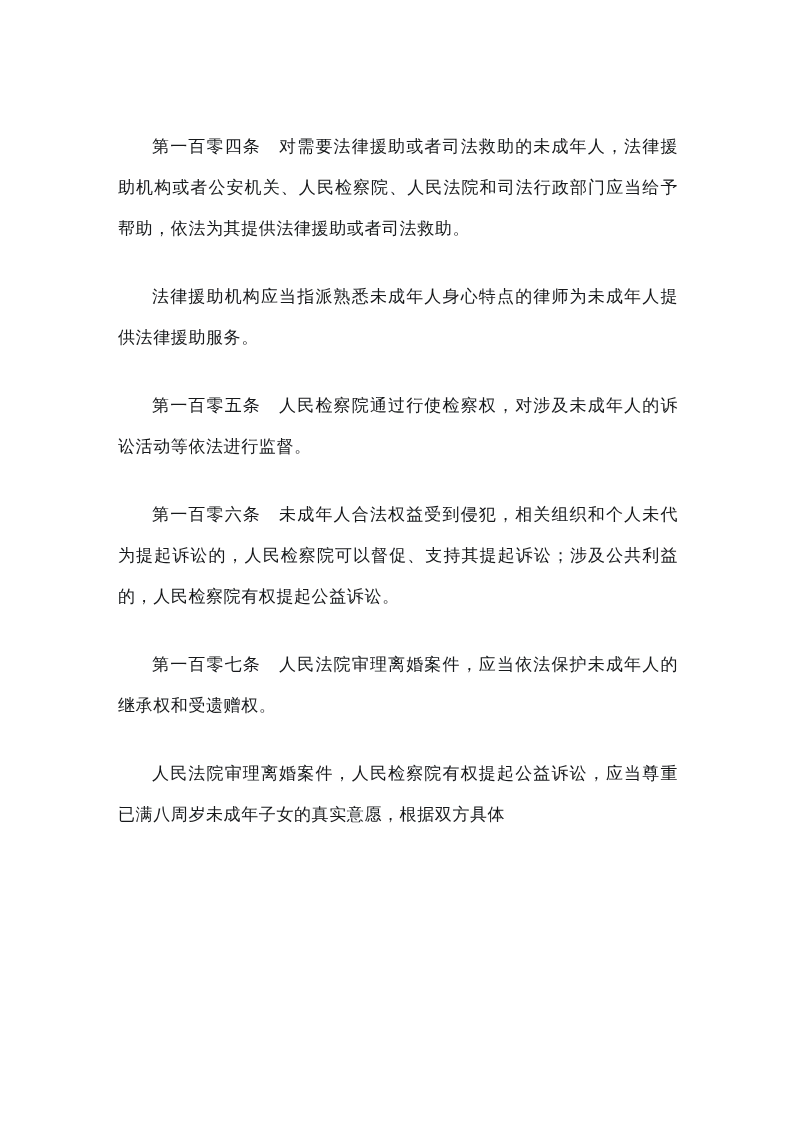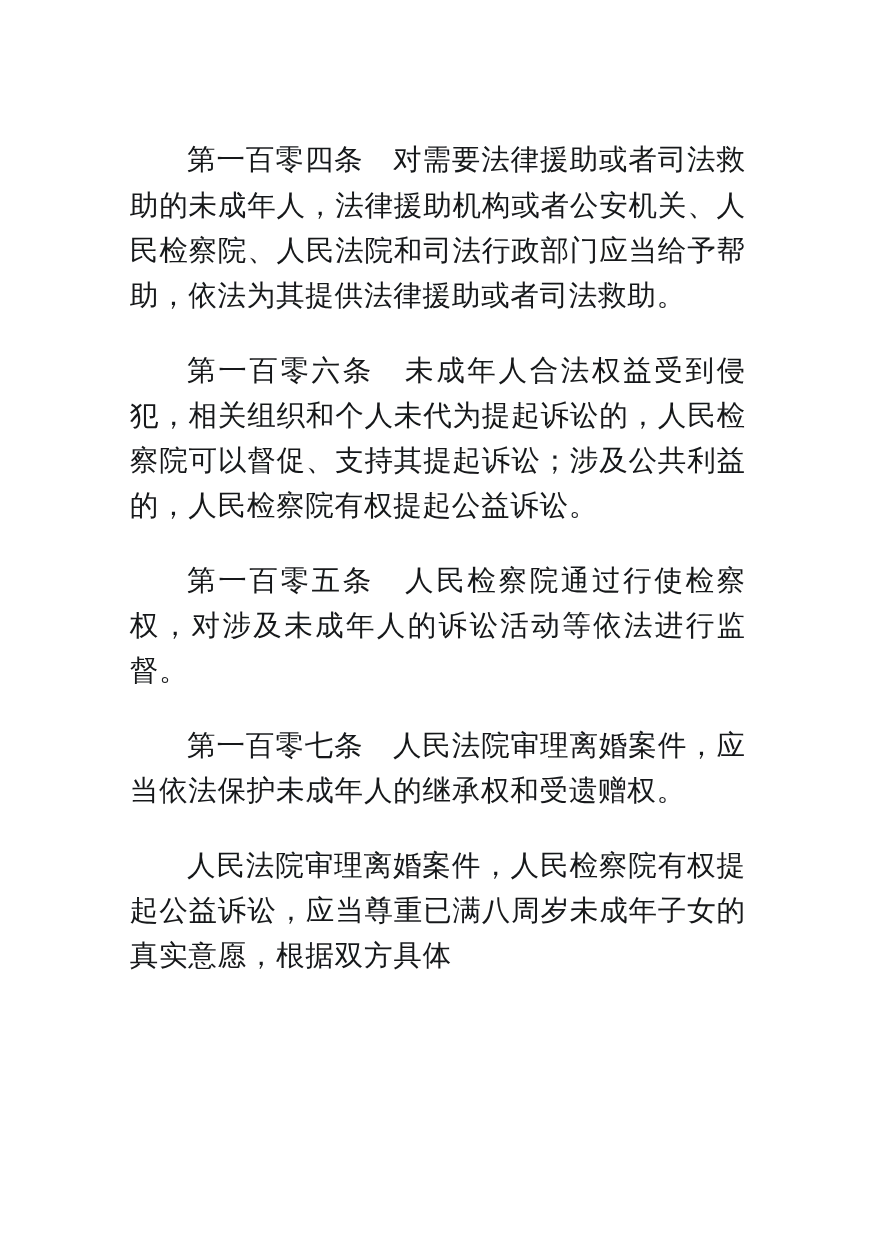--- a/index.html
+++ b/index.html
@@ -21,39 +21,40 @@
     overflow: hidden;
   }
   #doc-body {
     position: absolute;
     left: 118px;
     top: 126px;
     width: 560px;
   }
   .para {
     margin: 0 0 27px 0;
-    font-size: 26px;
+    font-size: 17px;
     line-height: 41px;
     text-align: justify;
     text-justify: inter-ideograph;
     text-indent: 2em;
     letter-spacing: 0.6px;
     font-family: "DejaVu Serif", serif;
     font-weight: 500;
     color: #16181a;
     white-space: pre-wrap;
   }
   .para:last-child {
     margin-bottom: 0;
   }
 </style>
 </head>
 <body>
 
 <div id="page">
   <div id="doc-body">
     <p class="para">第一百零四条　对需要法律援助或者司法救助的未成年人，法律援助机构或者公安机关、人民检察院、人民法院和司法行政部门应当给予帮助，依法为其提供法律援助或者司法救助。</p>
+    <p class="para">法律援助机构应当指派熟悉未成年人身心特点的律师为未成年人提供法律援助服务。</p>
+    <p class="para">第一百零五条　人民检察院通过行使检察权，对涉及未成年人的诉讼活动等依法进行监督。</p>
     <p class="para">第一百零六条　未成年人合法权益受到侵犯，相关组织和个人未代为提起诉讼的，人民检察院可以督促、支持其提起诉讼；涉及公共利益的，人民检察院有权提起公益诉讼。</p>
-    <p class="para">第一百零五条　人民检察院通过行使检察权，对涉及未成年人的诉讼活动等依法进行监督。</p>
     <p class="para">第一百零七条　人民法院审理离婚案件，应当依法保护未成年人的继承权和受遗赠权。</p>
     <p class="para">人民法院审理离婚案件，人民检察院有权提起公益诉讼，应当尊重已满八周岁未成年子女的真实意愿，根据双方具体</p>
   </div>
 </div>
 
 </body></html>

